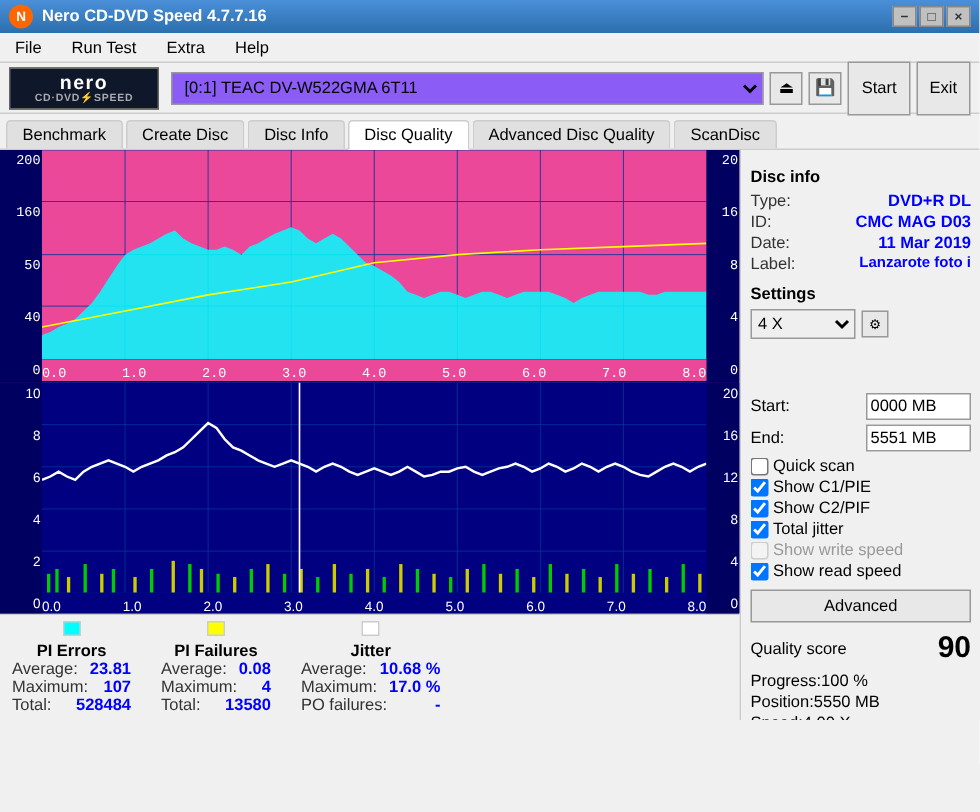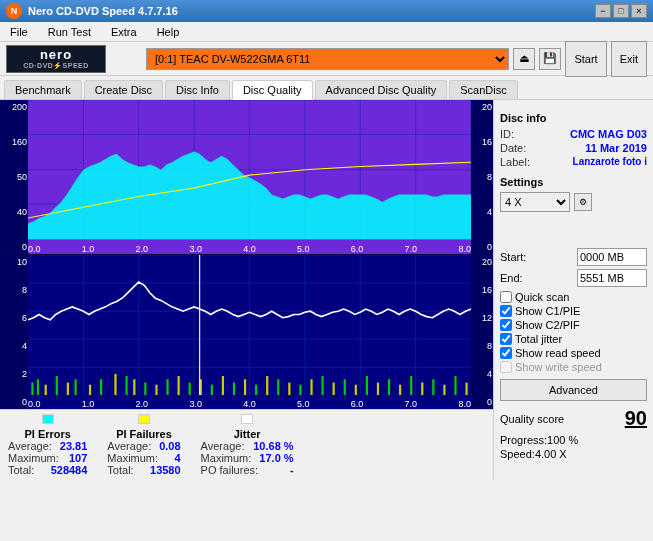--- a/index.html
+++ b/index.html
@@ -53,23 +53,22 @@
       background: #0f172a;
       color: #fff;
       display: flex; align-items: center; justify-content: center;
       font-size: 10px; font-weight: bold;
       border: 1px solid #666;
       margin-right: 4px;
       flex-shrink: 0;
     }
     .drive-select {
       flex: 1; height: 22px; font-size: 11px;
-      border: 1px solid #999; background: #f97316;
+      border: 1px solid #999; background: #8b5cf6;
       padding: 0 4px;
-      margin-left: 32px;
     }
     .toolbar-btn {
       height: 36px; padding: 0 8px;
       border: 1px solid #999; background: #e8e8e8;
       font-size: 11px; cursor: pointer;
       white-space: nowrap;
     }
     .toolbar-icon-btn {
       width: 22px; height: 22px;
       border: 1px solid #999; background: #e8e8e8;
@@ -161,21 +160,21 @@
       width: 100%; height: 22px;
       border: 1px solid #999; background: #e8e8e8;
       font-size: 11px; cursor: pointer;
       margin-top: 4px; margin-bottom: 6px;
     }
     
     .quality-row {
       display: flex; align-items: center; justify-content: space-between;
     }
     .quality-score {
-      font-size: 20px; font-weight: bold; color: #000; text-decoration: underline;
+      font-size: 20px; font-weight: bold; color: #000;
     }
     
     .progress-section { margin-top: 4px; }
     .progress-row {
       display: flex; margin-bottom: 2px;
     }
     
     
     .stats-bar {
       background: #f0f0f0;
@@ -259,21 +258,21 @@
   <div class="tab">Advanced Disc Quality</div>
   <div class="tab">ScanDisc</div>
 </div>
 
 <div style="display:flex; flex:1; background:white; height: 380px;">
 
   <div class="bottom-wrapper" style="flex:1; display:flex; flex-direction:column; overflow:hidden;">
 
     <div class="chart-area" style="flex:1; position:relative;">
 
-      <div class="chart-top" style="height:50%; position:relative; background:#6d28d9;">
+      <div class="chart-top" style="height:50%; position:relative; background:#ec4899;font-family:Liberation Mono, monospace;">
 
         <div style="position:absolute; left:0; top:0; bottom:0; width:28px; background:#000060; color:white; font-size:9px; display:flex; flex-direction:column; justify-content:space-between; padding:2px 1px; text-align:right; z-index:2;">
           <span>200</span>
           <span>160</span>
           <span>50</span>
           <span>40</span>
           <span>0</span>
         </div>
 
         <div style="position:absolute; right:0; top:0; bottom:0; width:22px; background:#000060; color:white; font-size:9px; display:flex; flex-direction:column; justify-content:space-between; padding:2px 1px; text-align:right; z-index:2;">
@@ -472,20 +471,24 @@
           <span class="stat-label">PO failures:</span>
           <span class="stat-value">-</span>
         </div>
       </div>
     </div>
   </div>
 
   <div class="right-panel">
     <div class="panel-section-title">Disc info</div>
     <div class="panel-row">
+      <span class="panel-label">Type:</span>
+      <span class="panel-value">DVD+R DL</span>
+    </div>
+    <div class="panel-row">
       <span class="panel-label">ID:</span>
       <span class="panel-value">CMC MAG D03</span>
     </div>
     <div class="panel-row">
       <span class="panel-label">Date:</span>
       <span class="panel-value">11 Mar 2019</span>
     </div>
     <div class="panel-row">
       <span class="panel-label">Label:</span>
       <span class="panel-value" style="font-size:10px;">Lanzarote foto i</span>
@@ -518,39 +521,43 @@
     </div>
     <div class="checkbox-row">
       <input type="checkbox" checked="" style="">
       <span>Show C2/PIF</span>
     </div>
     <div class="checkbox-row">
       <input type="checkbox" checked="" style="">
       <span>Total jitter</span>
     </div>
     <div class="checkbox-row">
+      <input type="checkbox" disabled="" style="">
+      <span style="color:#999;">Show write speed</span>
+    </div>
+    <div class="checkbox-row">
       <input type="checkbox" checked="" style="">
       <span>Show read speed</span>
-    </div>
-    <div class="checkbox-row">
-      <input type="checkbox" disabled="" style="">
-      <span style="color:#999;">Show write speed</span>
     </div>
     
     <button class="advanced-btn">Advanced</button>
     
     <div class="quality-row">
       <span>Quality score</span>
       <span class="quality-score">90</span>
     </div>
     
     <div class="progress-section">
       <div class="progress-row">
         <span>Progress:</span>
         <span>100 %</span>
       </div>
       <div class="progress-row">
+        <span>Position:</span>
+        <span>5550 MB</span>
+      </div>
+      <div class="progress-row">
         <span>Speed:</span>
         <span>4.00 X</span>
       </div>
     </div>
   </div>
 </div>
 
 </body></html>

